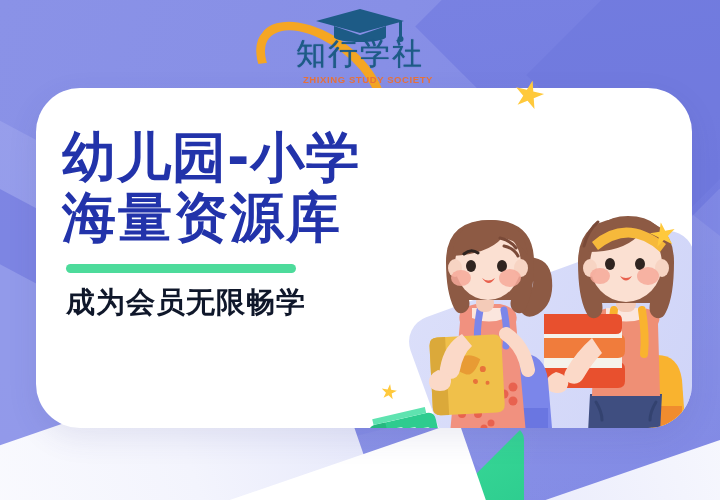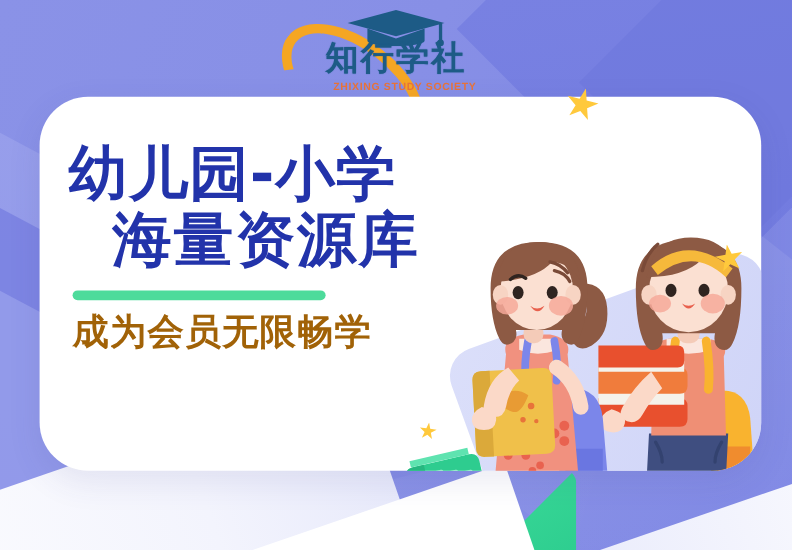--- a/index.html
+++ b/index.html
@@ -116,21 +116,21 @@
     transform:rotate(38deg);
   }
   .logo-cap {
     position:absolute; left:50%; top:2px;
     transform:translateX(-50%);
     width:92px; height:34px;
   }
   .logo-zh {
     position:absolute; left:0; right:0; top:32px;
     font-size:30px; line-height:32px;
-    font-weight:bold; color:#1d5b86;
+    font-weight:normal; color:#1d5b86;
     letter-spacing:2px;
     font-family:"DejaVu Sans","Liberation Sans",sans-serif;
     text-shadow:0 0 1px #1d5b86;
   }
   .logo-en {
     position:absolute; left:16px; right:0; top:68px;
     font-size:9.5px; line-height:11px;
     font-weight:bold; color:#e8733a;
     letter-spacing:.6px;
   }
@@ -153,30 +153,30 @@
   }
   .headline {
     color:#2233aa;
     font-size:54px;
     line-height:60px;
     font-weight:bold;
     letter-spacing:1px;
     font-family:"DejaVu Sans","Liberation Sans",sans-serif;
     white-space:nowrap;
   }
-  .headline.l2 { letter-spacing:2px;text-align:center; }
+  .headline.l2 { letter-spacing:2px; }
   .rule {
     width:230px; height:9px;
     background:#4ddb9b;
     border-radius:5px;
     margin:16px 0 12px 4px;
   }
   .subhead {
-    color:#a16207;
-    font-size:33px;
+    color:#0f172a;
+    font-size:29px;
     line-height:34px;
     font-weight:bold;
     letter-spacing:1px;
     margin-left:4px;
     font-family:"DejaVu Sans","Liberation Sans",sans-serif;
     white-space:nowrap;
   }
 
   
   .star {

